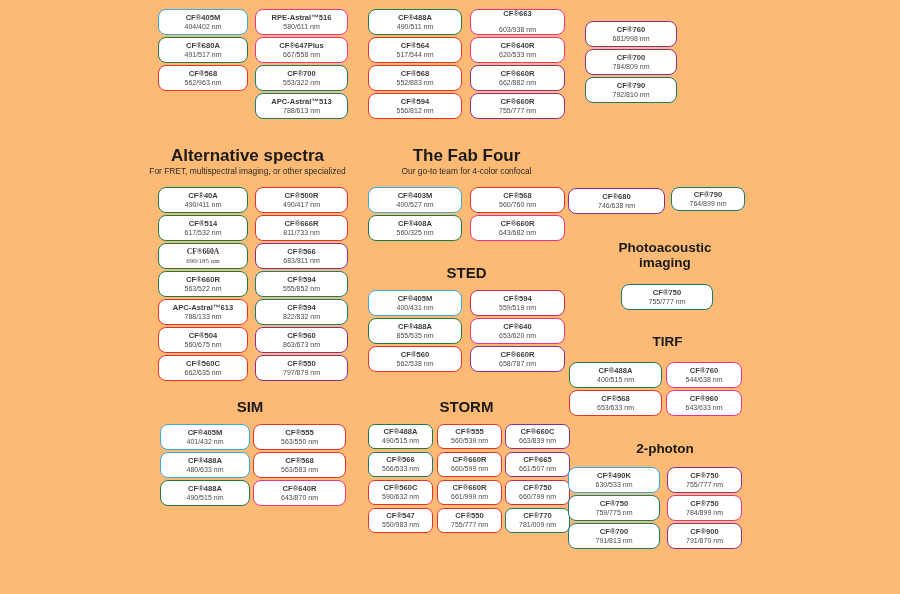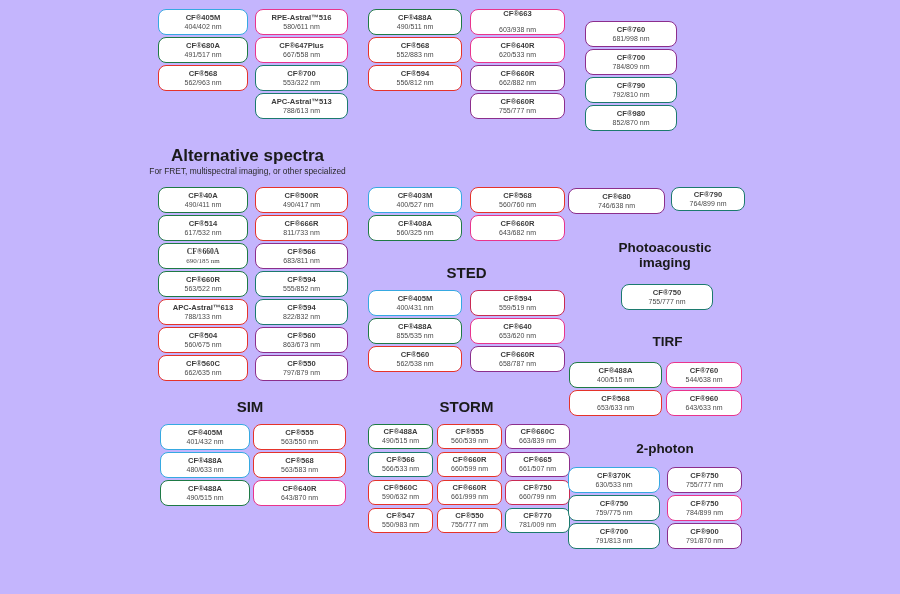--- a/index.html
+++ b/index.html
@@ -1,16 +1,16 @@
 <!DOCTYPE html>
 <html><head>
 <meta charset="utf-8">
 <style>
   html,body{margin:0;padding:0;background:#ffffff;}
-  #canvas{position:relative;width:900px;height:594px;background:#c4b5fd;overflow:hidden;
+  #canvas{position:relative;width:900px;height:594px;background:#fdba74;overflow:hidden;
           font-family:"Liberation Sans","DejaVu Sans",sans-serif;}
   .col{position:absolute;display:flex;flex-direction:column;gap:2px;}
   .pill{box-sizing:border-box;height:26px;background:#fff;border:1.6px solid #888;
         border-radius:8px;display:flex;flex-direction:column;align-items:center;
         justify-content:center;gap:1px;}
   .pill-name{font-size:7.6px;font-weight:bold;color:#3c3c3c;line-height:8px;white-space:nowrap;}
   .pill-value{font-size:7px;color:#4a4a4a;line-height:8px;white-space:nowrap;}
   .hdr{position:absolute;text-align:center;color:#1a1a1a;}
   .hdr .t-big{font-size:17px;font-weight:bold;line-height:19px;}
   .hdr .t-mid{font-size:15px;font-weight:bold;line-height:17px;}
@@ -101,20 +101,24 @@
         <div class="pill-name">APC-Astral™513</div>
         <div class="pill-value">788/613 nm</div>
       </div>
     </div>
   <div class="col" id="top-col3">
       <div class="pill" style="border-color: rgb(30, 122, 69);">
         <div class="pill-name">CF®488A</div>
         <div class="pill-value">490/511 nm</div>
       </div>
       <div class="pill" style="border-color: rgb(229, 51, 42);">
+        <div class="pill-name">CF®564</div>
+        <div class="pill-value">517/544 nm</div>
+      </div>
+      <div class="pill" style="border-color: rgb(229, 51, 42);">
         <div class="pill-name">CF®568</div>
         <div class="pill-value">552/883 nm</div>
       </div>
       <div class="pill" style="border-color: rgb(229, 51, 42);">
         <div class="pill-name">CF®594</div>
         <div class="pill-value">556/812 nm</div>
       </div>
     </div>
   <div class="col" id="top-col4">
       <div class="pill" style="border-color: rgb(233, 52, 140); justify-content: space-between;">
@@ -140,24 +144,20 @@
         <div class="pill-value">681/998 nm</div>
       </div>
       <div class="pill" style="border-color: rgb(140, 46, 140);">
         <div class="pill-name">CF®700</div>
         <div class="pill-value">784/809 nm</div>
       </div>
       <div class="pill" style="border-color: rgb(28, 122, 110);">
         <div class="pill-name">CF®790</div>
         <div class="pill-value">792/810 nm</div>
       </div>
-      <div class="pill" style="border-color: rgb(28, 122, 110);">
-        <div class="pill-name">CF®980</div>
-        <div class="pill-value">852/870 nm</div>
-      </div>
     </div>
 
   <div class="hdr" id="alt-header">
     <div class="t-big">Alternative spectra</div>
     <div class="sub">For FRET, multispectral imaging, or other specialized</div>
   </div>
   <div class="col" id="alt-colA">
       <div class="pill" style="border-color: rgb(30, 122, 69);">
         <div class="pill-name">CF®40A</div>
         <div class="pill-value">490/411 nm</div>
@@ -211,20 +211,24 @@
       <div class="pill" style="border-color: rgb(140, 46, 140);">
         <div class="pill-name">CF®560</div>
         <div class="pill-value">863/673 nm</div>
       </div>
       <div class="pill" style="border-color: rgb(140, 46, 140);">
         <div class="pill-name">CF®550</div>
         <div class="pill-value">797/879 nm</div>
       </div>
     </div>
 
+  <div class="hdr" id="fab-header">
+    <div class="t-big">The Fab Four</div>
+    <div class="sub">Our go-to team for 4-color confocal</div>
+  </div>
   <div class="col" id="fab-col1">
       <div class="pill" style="border-color: rgb(54, 169, 225);">
         <div class="pill-name">CF®403M</div>
         <div class="pill-value">400/527 nm</div>
       </div>
       <div class="pill" style="border-color: rgb(30, 122, 69);">
         <div class="pill-name">CF®408A</div>
         <div class="pill-value">560/325 nm</div>
       </div>
     </div>
@@ -407,21 +411,21 @@
         <div class="pill-name">CF®960</div>
         <div class="pill-value">643/633 nm</div>
       </div>
     </div>
 
   <div class="hdr" id="tp-header">
     <div class="t-small">2-photon</div>
   </div>
   <div class="col" id="tp-col1">
       <div class="pill" style="border-color: rgb(54, 169, 225);">
-        <div class="pill-name">CF®370K</div>
+        <div class="pill-name">CF®490K</div>
         <div class="pill-value">630/533 nm</div>
       </div>
       <div class="pill" style="border-color: rgb(28, 122, 110);">
         <div class="pill-name">CF®750</div>
         <div class="pill-value">759/775 nm</div>
       </div>
       <div class="pill" style="border-color: rgb(28, 122, 110);">
         <div class="pill-name">CF®700</div>
         <div class="pill-value">791/813 nm</div>
       </div>

